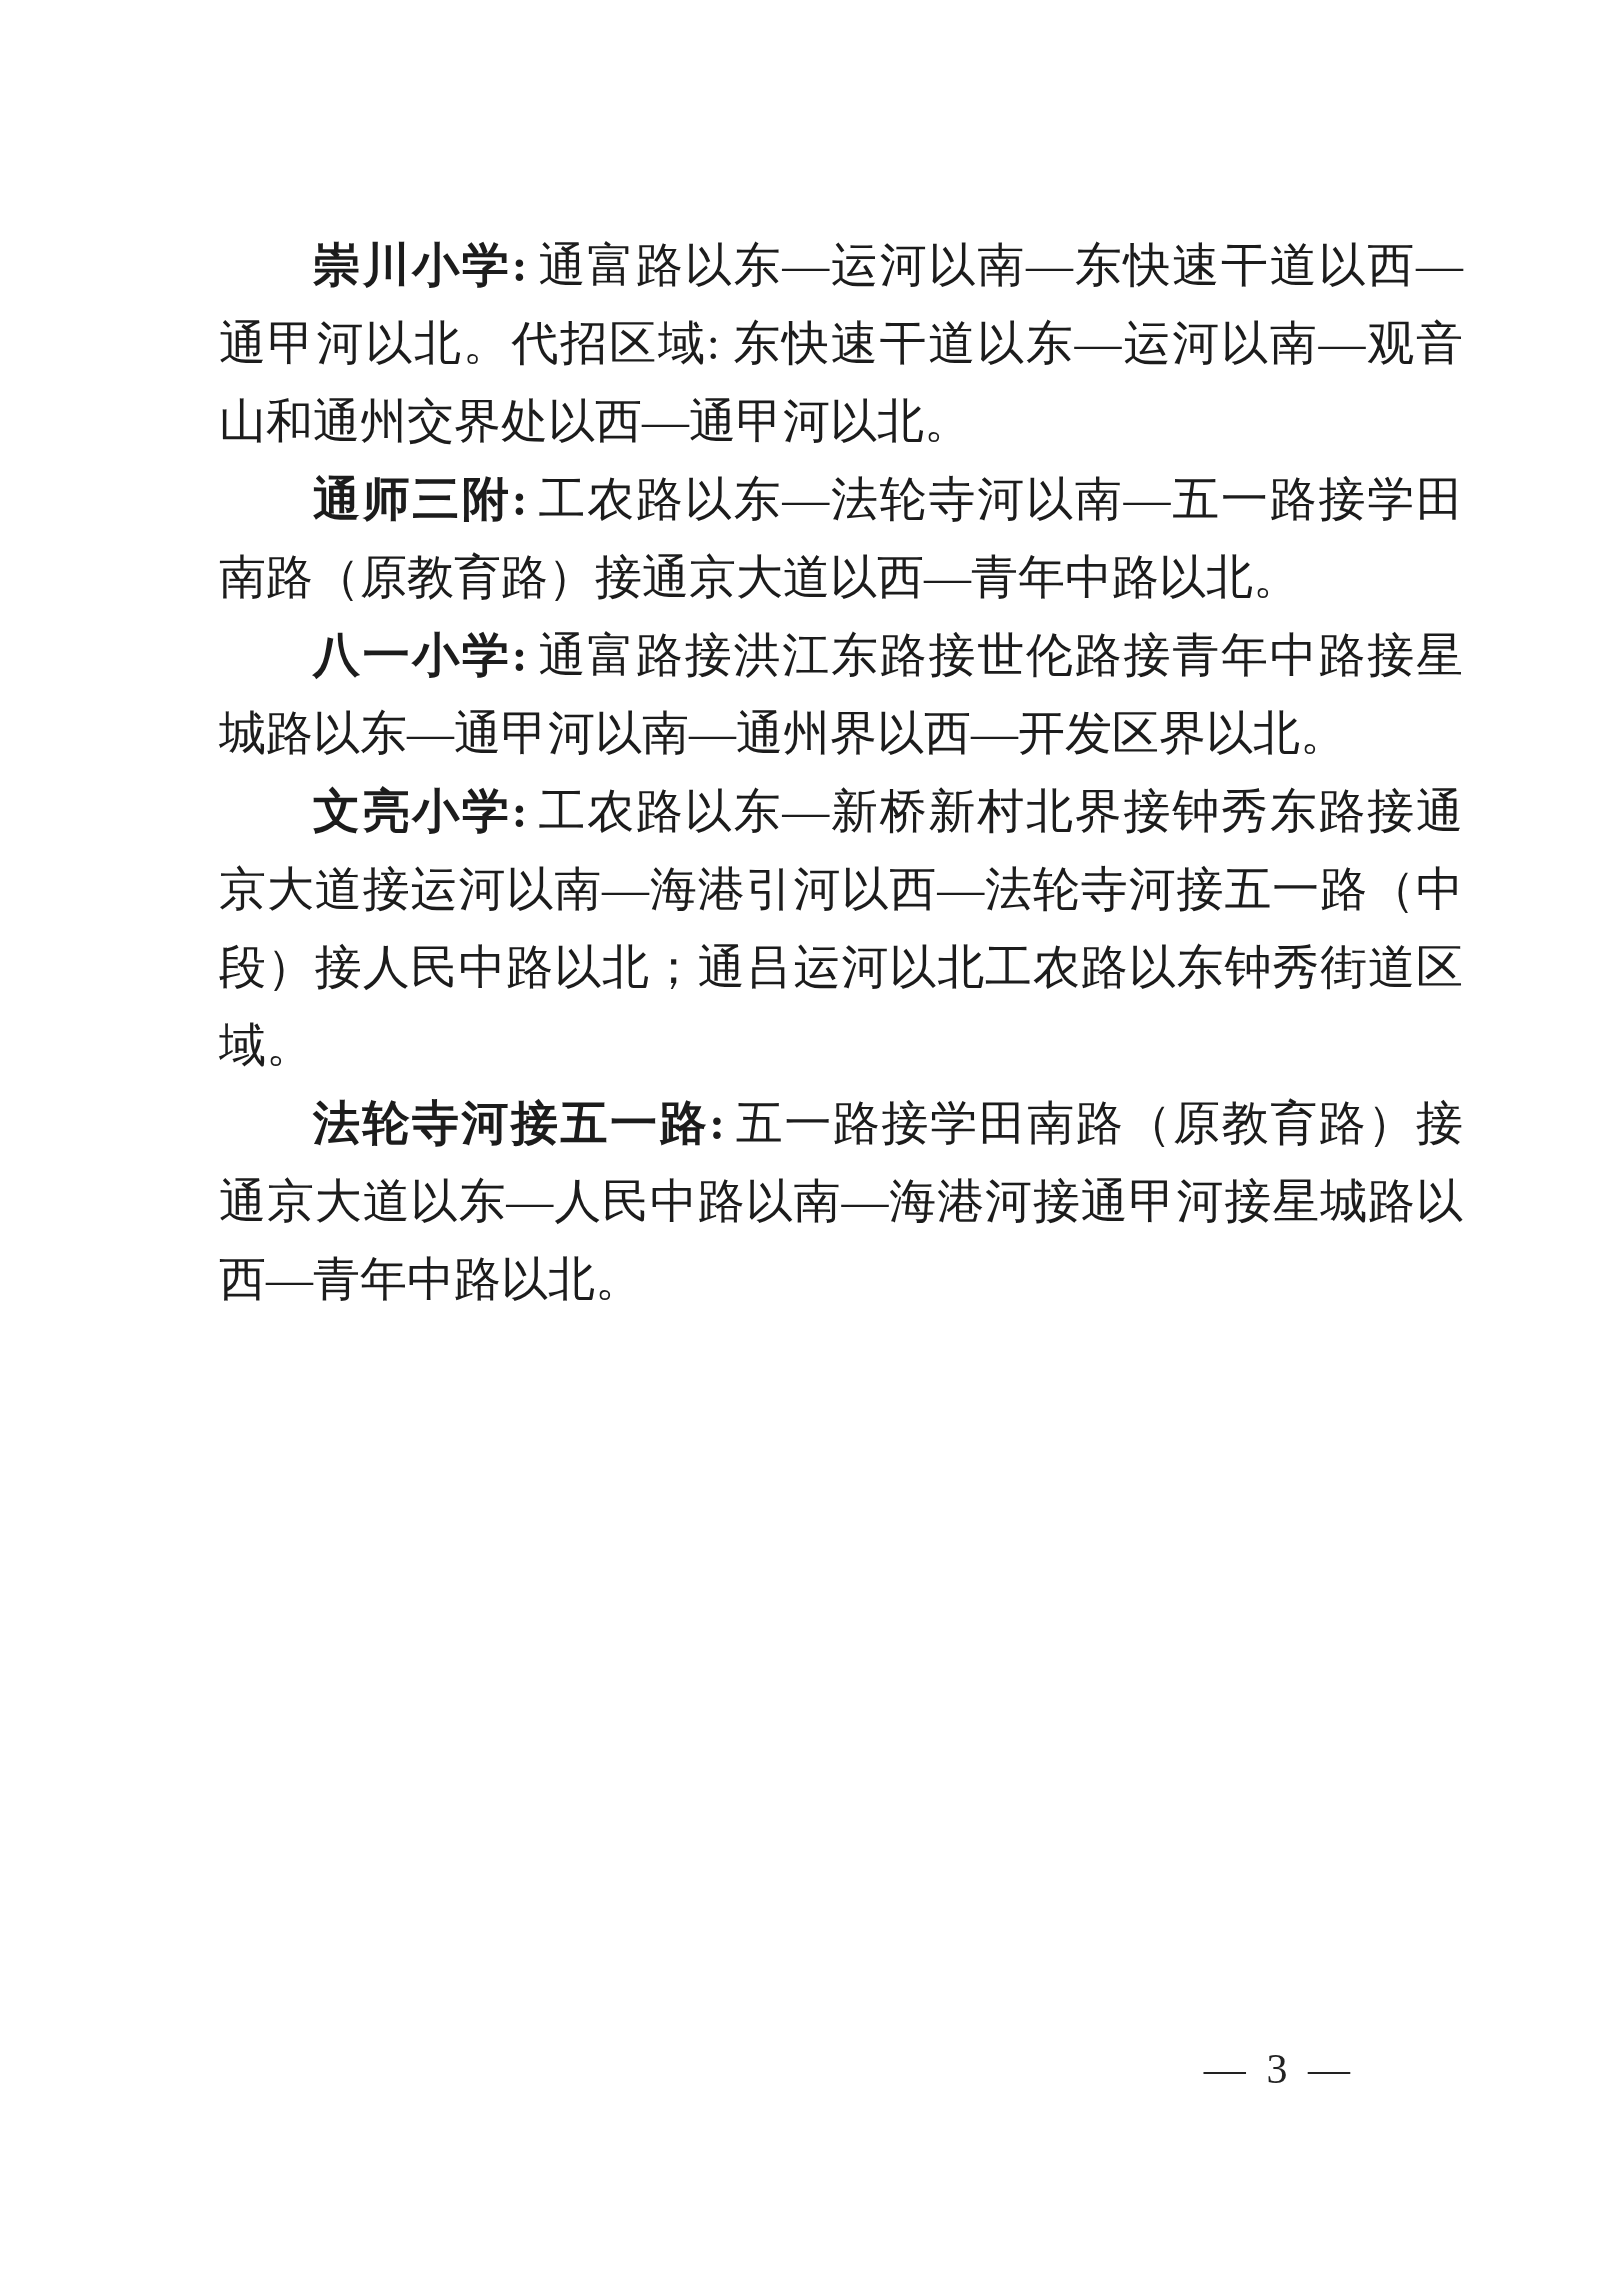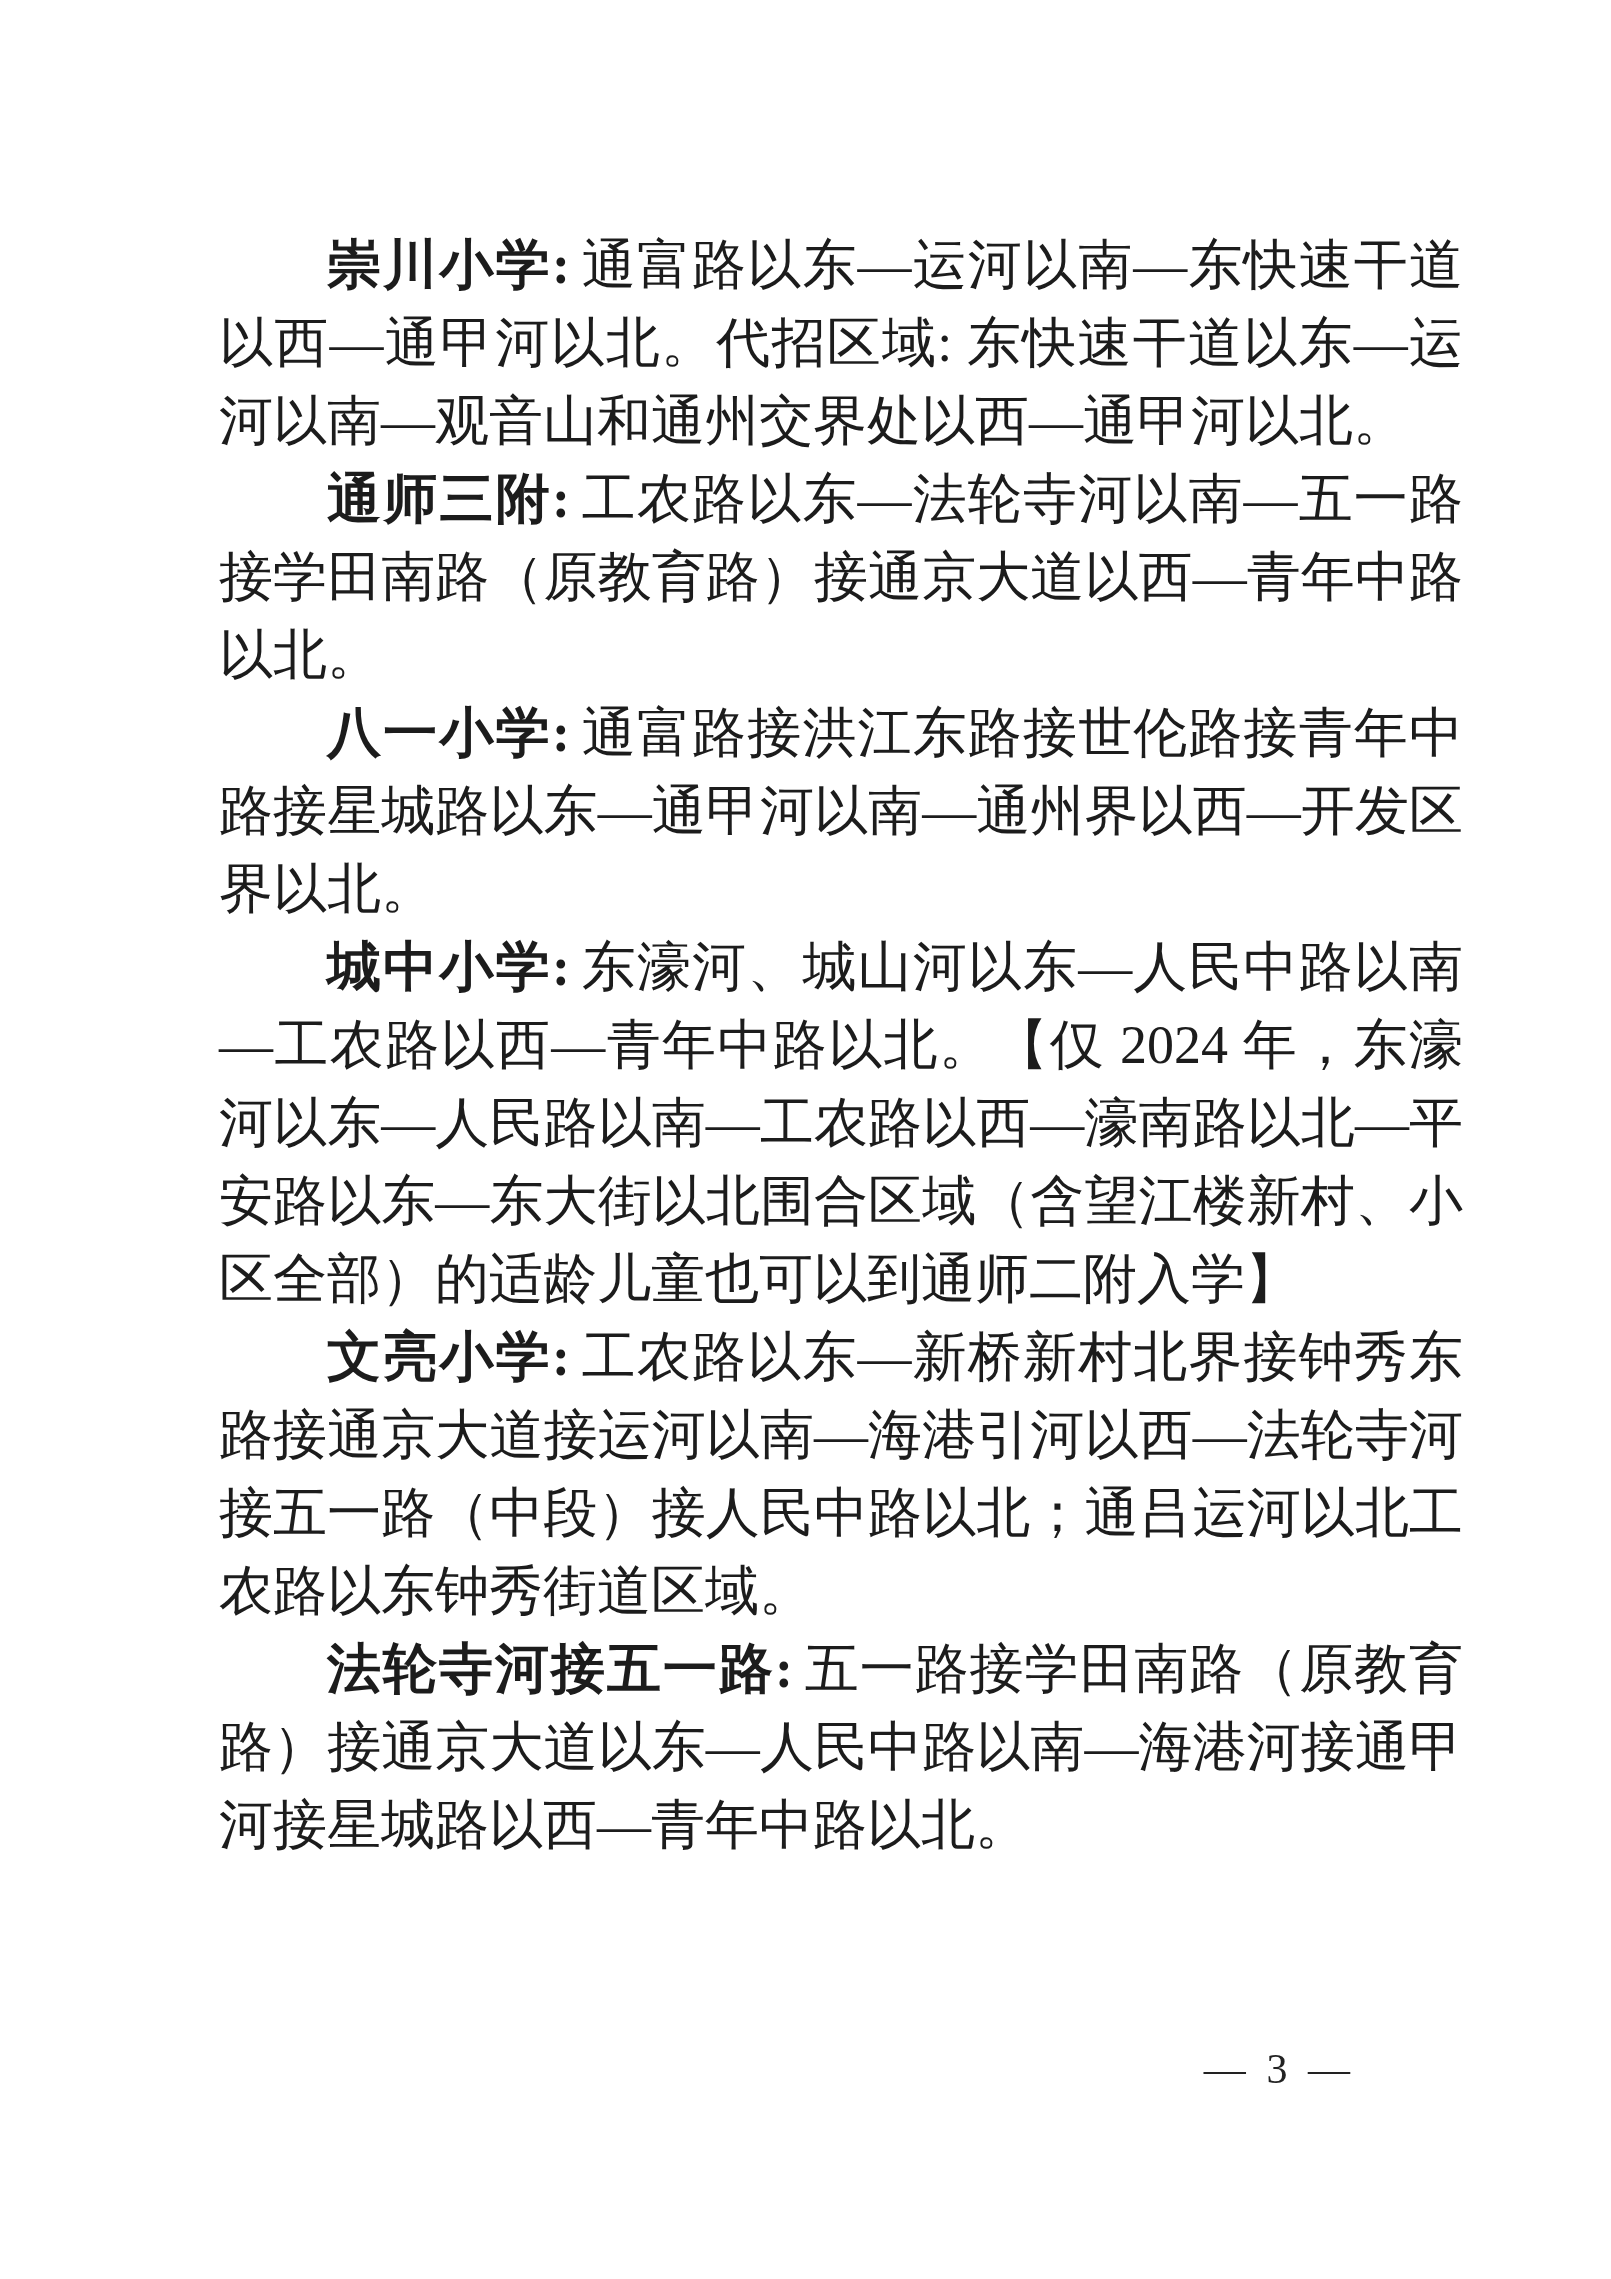--- a/index.html
+++ b/index.html
@@ -13,21 +13,21 @@
     height: 2279px;
     background: #ffffff;
     overflow: hidden;
     font-family: "Liberation Serif", serif;
   }
   .content {
     position: absolute;
     left: 219px;
     top: 226px;
     width: 1244px;
-    font-size: 54px;
+    font-size: 47px;
     line-height: 78px;
     color: #1c1c1c;
     text-align: justify;
     text-justify: inter-character;
   }
   .para {
     margin: 0;
     padding: 0;
     text-indent: 2em;
     word-break: break-all;
@@ -56,21 +56,20 @@
 <div class="page">
 
   <div class="content">
 
       <p class="para"><span class="school-name">崇川小学:</span><span class="zone-text">通富路以东—运河以南—东快速干道以西—通甲河以北。代招区域: 东快速干道以东—运河以南—观音山和通州交界处以西—通甲河以北。</span></p>
 
       <p class="para"><span class="school-name">通师三附:</span><span class="zone-text">工农路以东—法轮寺河以南—五一路接学田南路（原教育路）接通京大道以西—青年中路以北。</span></p>
 
       <p class="para"><span class="school-name">八一小学:</span><span class="zone-text">通富路接洪江东路接世伦路接青年中路接星城路以东—通甲河以南—通州界以西—开发区界以北。</span></p>
 
-      <p class="para"><span class="school-name">城中小学:</span><span class="zone-text">东濠河、城山河以东—人民中路以南—工农路以西—青年中路以北。【仅 2024 年，东濠河以东—人民路以南—工农路以西—濠南路以北—平安路以东—东大街以北围合区域（含望江楼新村、小区全部）的适龄儿童也可以到通师二附入学】</span></p>
 
       <p class="para"><span class="school-name">文亮小学:</span><span class="zone-text">工农路以东—新桥新村北界接钟秀东路接通京大道接运河以南—海港引河以西—法轮寺河接五一路（中段）接人民中路以北；通吕运河以北工农路以东钟秀街道区域。</span></p>
 
       <p class="para"><span class="school-name">法轮寺河接五一路:</span><span class="zone-text">五一路接学田南路（原教育路）接通京大道以东—人民中路以南—海港河接通甲河接星城路以西—青年中路以北。</span></p>
 
 
     </div>
 
   <div class="footer">— 3 —</div>
 

